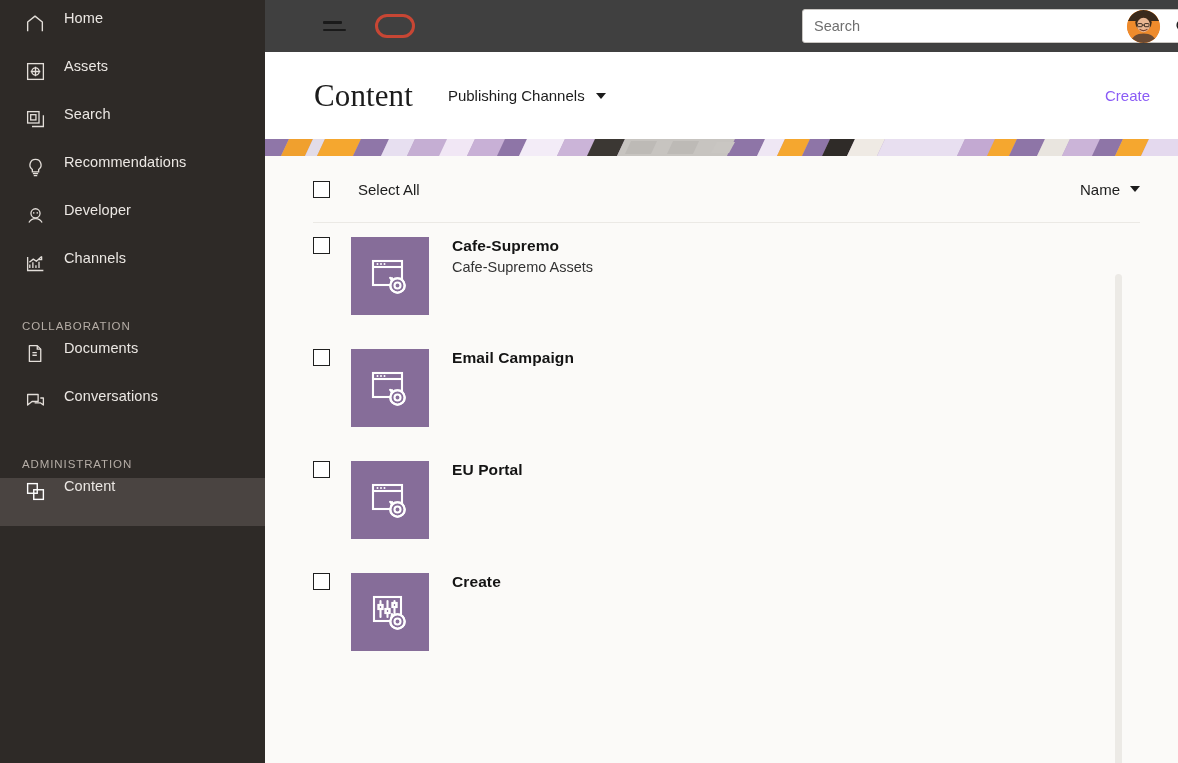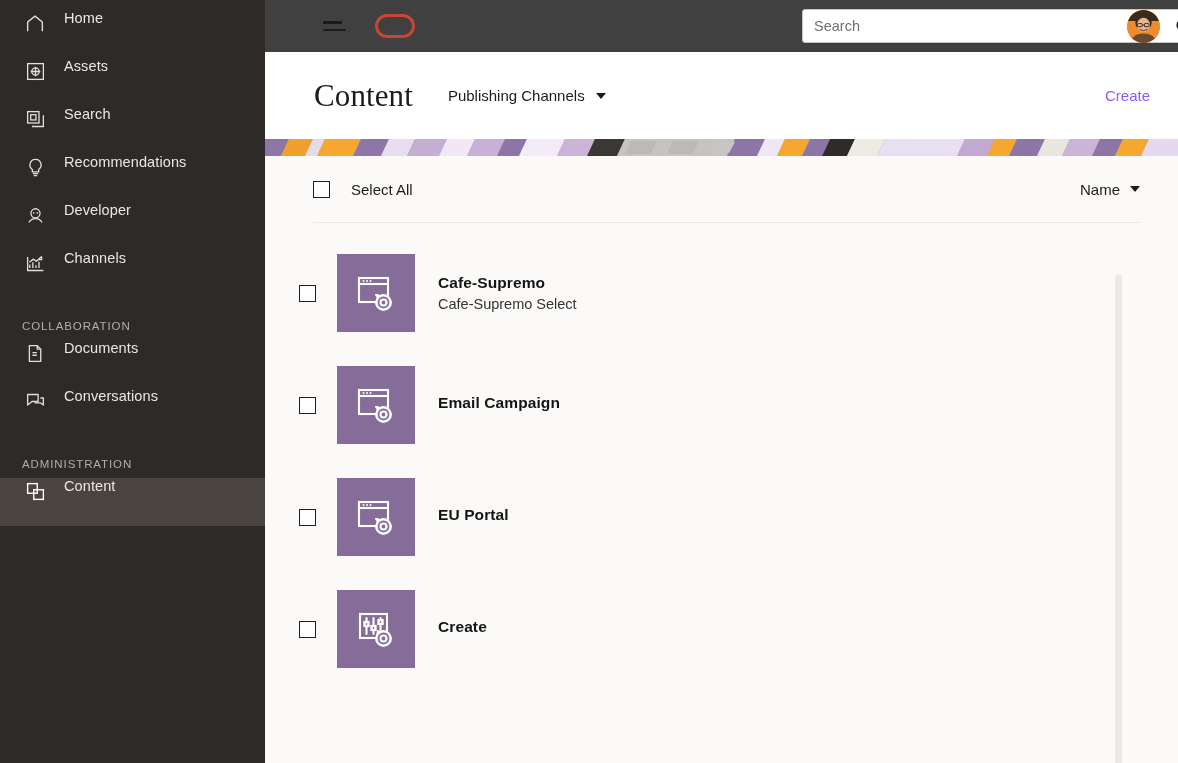--- a/index.html
+++ b/index.html
@@ -224,43 +224,42 @@
   .cbox {
     width: 17px; height: 17px;
     border: 1.8px solid #1f1f1f;
     background: #fff;
     cursor: pointer;
     flex: 0 0 17px;
   }
   .selectall-label {
     font-size: 15px;
     color: #1c1c1c;
-    margin-left: 21px;
+    margin-left: 28px;
   }
   .sort-ctl {
     margin-left: auto;
     display: flex;
     align-items: center;
     gap: 10px;
     font-size: 15px;
     color: #1c1c1c;
     cursor: pointer;
     text-align: right;
   }
 
   .list {
     position: relative;
     padding-top: 14px;
   }
 
   .list-item {
     display: flex;
-    align-items: center;
     height: 112px;
-    padding-left: 34px;
+    padding-left: 48px;
     cursor: pointer;
   }
   .item-cb {
     flex: 0 0 17px;
     margin-right: 21px;
   }
   .tile {
     width: 78px; height: 78px;
     flex: 0 0 78px;
     background: #866d99;
@@ -531,21 +530,21 @@
               <circle cx="18.5" cy="12" r="1" fill="#fff" stroke="none"></circle>
               <path d="M26 26l-1.2 7.5 3 1.3" stroke-linejoin="round" stroke-linecap="round"></path>
               <circle cx="31.5" cy="33.5" r="7.2" fill="#866d99"></circle>
               <circle cx="31.5" cy="33.5" r="7.2"></circle>
               <circle cx="31.5" cy="33.5" r="3"></circle>
               <path d="M26.3 28.4l-2.2-2.6" stroke-linecap="round"></path>
             </svg>
           </span>
           <span class="item-text">
             <span class="item-title">Cafe-Supremo</span>
-            <span class="item-sub">Cafe-Supremo Select</span>
+            <span class="item-sub">Cafe-Supremo Assets</span>
           </span>
         </div>
 
         <div class="list-item">
           <span class="cbox item-cb"></span>
           <span class="tile">
             <svg width="48" height="48" viewBox="0 0 48 48" fill="none" stroke="#ffffff" stroke-width="2.1">
               <rect x="7" y="9" width="29" height="24"></rect>
               <path d="M7 15h29"></path>
               <circle cx="11.5" cy="12" r="1" fill="#fff" stroke="none"></circle>

